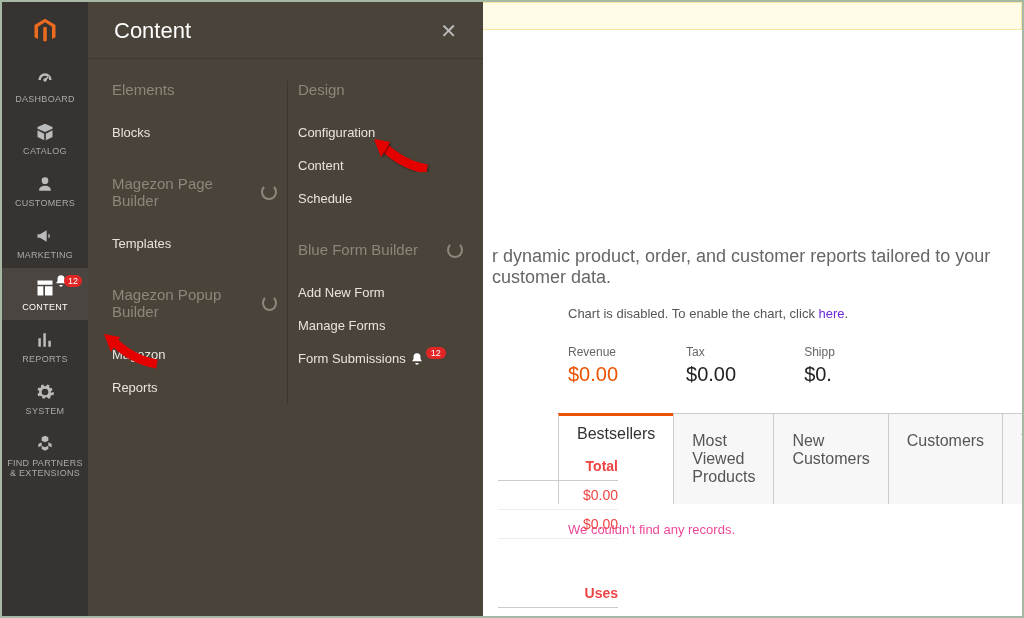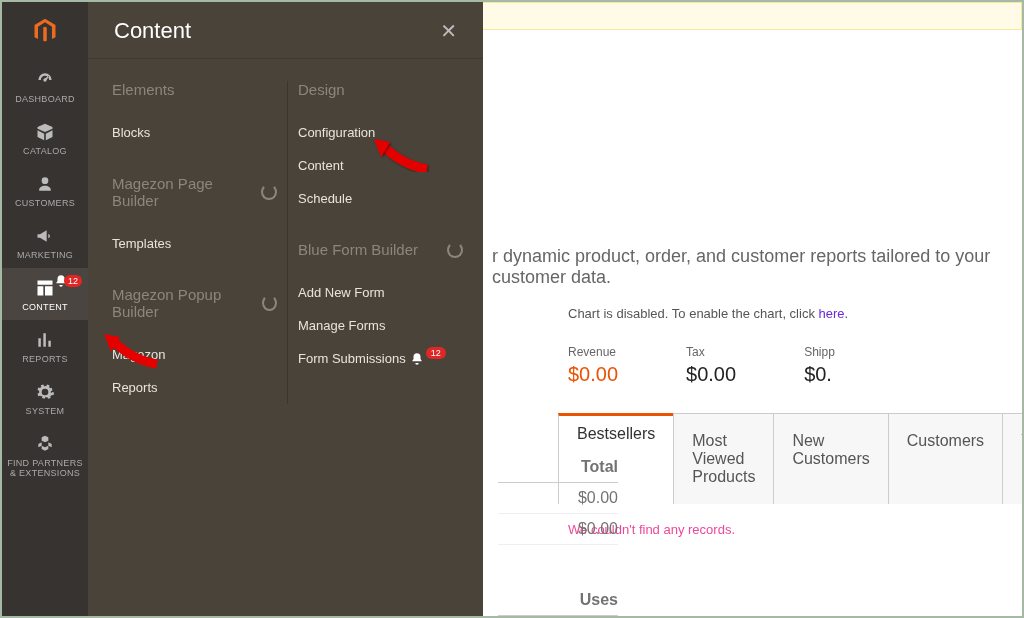--- a/index.html
+++ b/index.html
@@ -45,21 +45,21 @@
   .chart-note a{color:#6d28d9;text-decoration:none}
   .kpis{display:flex;gap:68px;padding:24px 24px 18px 480px;align-items:flex-start}
   .kpi .klabel{color:#666;font-size:12px;margin-bottom:4px}
   .kpi .kval{font-size:20px;color:#222}
   .kpi.accent .kval{color:#eb5202}
   .tabs-wrap{margin:8px 0 0 470px;border-bottom:1px solid #ddd;display:flex}
   .tab{border:1px solid #ccc;border-bottom:none;background:#f7f7f7;color:#555;font-size:16px;padding:18px 18px;cursor:pointer;margin-right:-1px;position:relative;top:1px}
   .tab.active{background:#fff;color:#333;border-top:3px solid #eb5202;padding-top:9px}
   .tab-body{padding:18px 24px 0 480px;color:#ec4899;font-size:13px}
 
-  .side-list{position:absolute;left:410px;top:450px;width:120px;font-size:16px;color:#737373}
+  .side-list{position:absolute;left:410px;top:450px;width:120px;font-size:14px;color:#ef4444}
   .side-list .row{display:flex;justify-content:space-between;padding:6px 0;border-bottom:1px solid #eee}
   .side-list .hdr{font-weight:700;border-bottom:1px solid #ccc}
 
   
   .arrow{position:absolute;z-index:20;pointer-events:none}
 
 </style>
 </head>
 <body>
 

